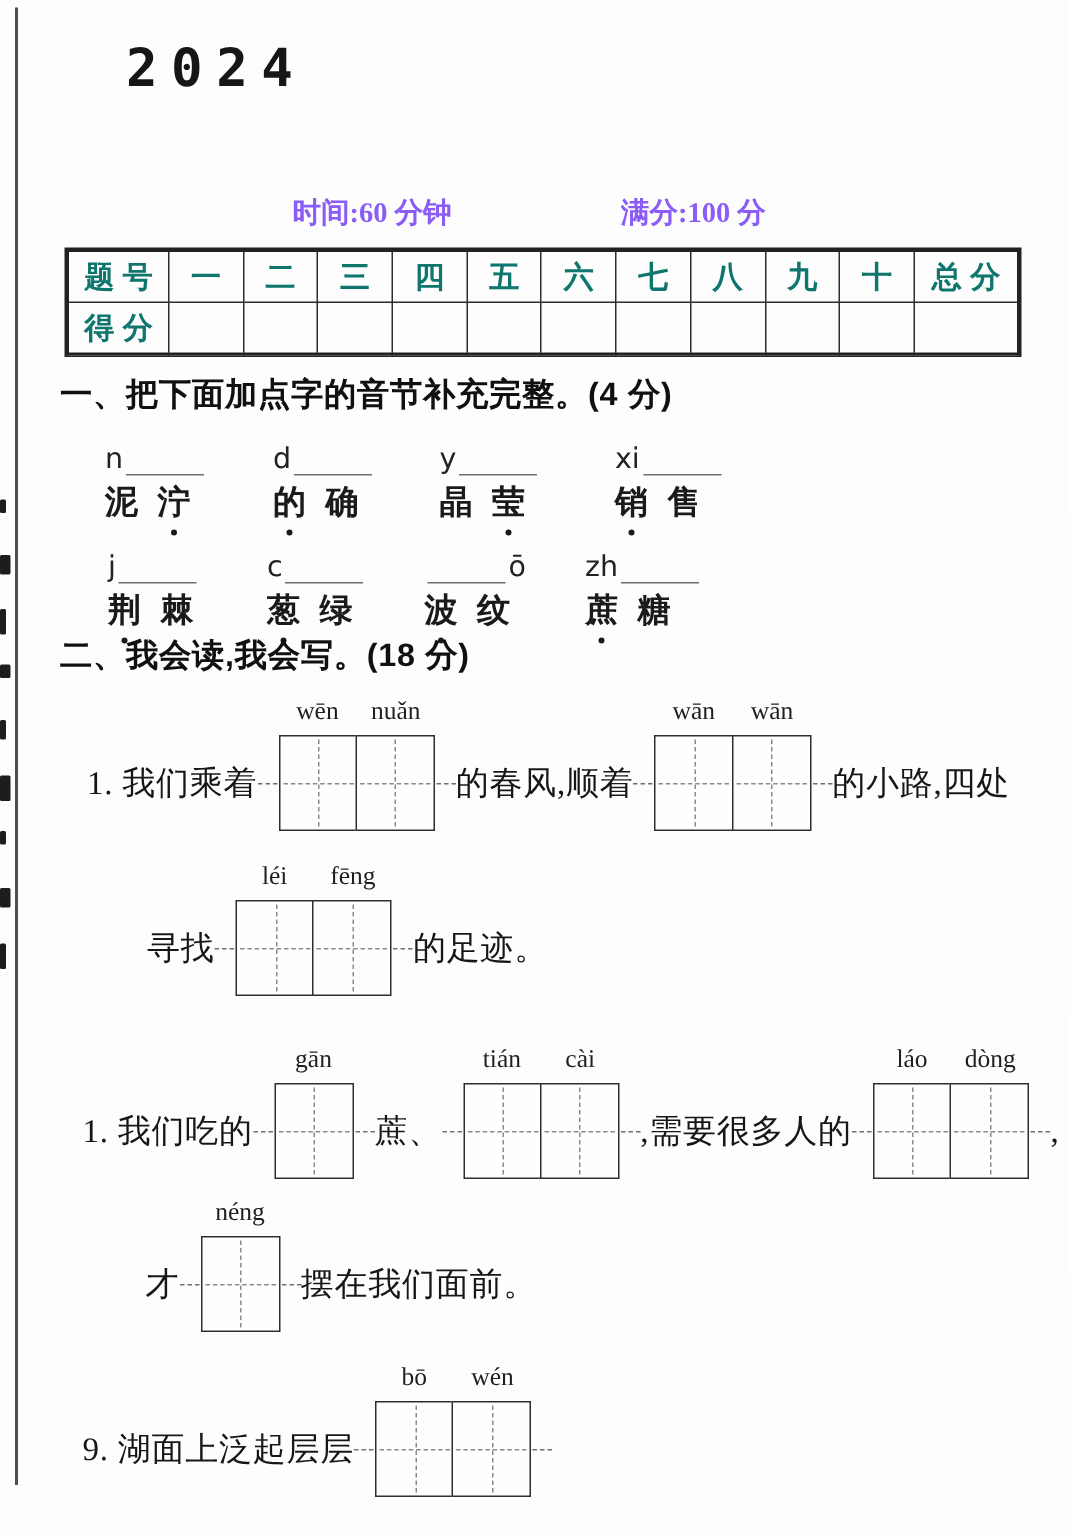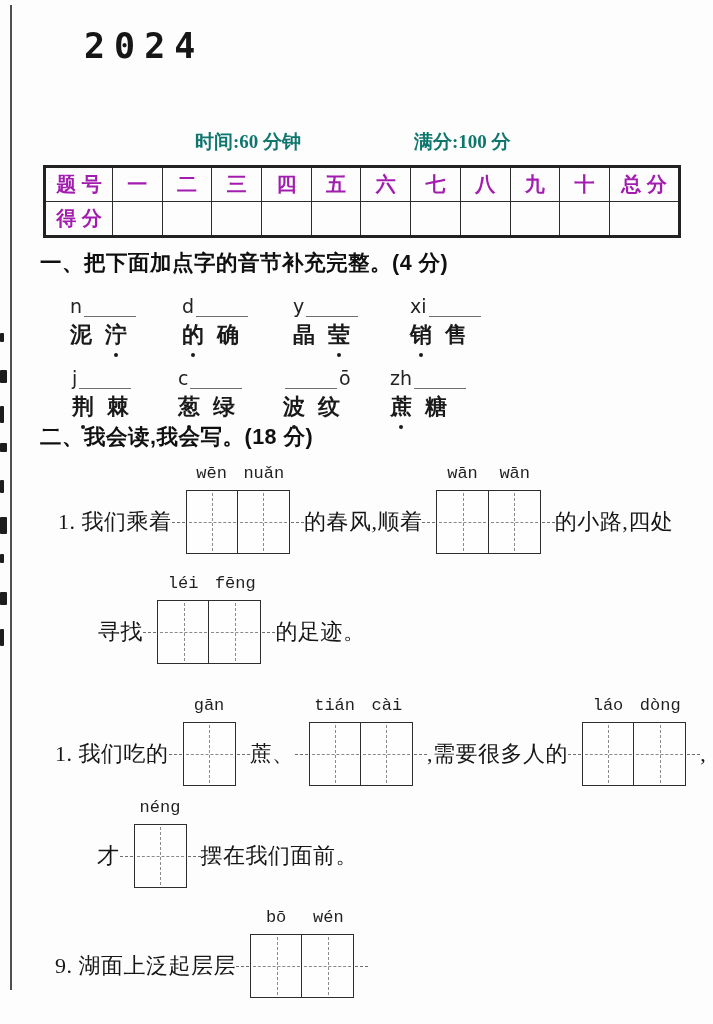--- a/index.html
+++ b/index.html
@@ -7,29 +7,29 @@
         font-family:"Liberation Serif","DejaVu Serif",serif;color:#1b1b1b;}
 
   
   .bind-line{position:absolute;left:10px;top:5px;width:2px;height:985px;background:#4f4f4f;}
   .edge-frag{position:absolute;left:0;width:7px;background:#1d1d1d;}
 
   
   .year{position:absolute;left:84px;top:26px;font-family:"DejaVu Sans Mono",monospace;
         font-size:35px;font-weight:600;letter-spacing:9px;color:#161616;}
   .meta{position:absolute;top:129px;font-size:19px;font-weight:700;
-        font-family:"Liberation Serif","DejaVu Serif",serif;color:#0f766e;}
+        font-family:"Liberation Serif","DejaVu Serif",serif;color:#8b5cf6;}
   .meta-time{left:195px;}
   .meta-score{left:414px;}
 
   
   .score-table{position:absolute;left:44px;top:166px;width:636px;border-collapse:collapse;
         table-layout:fixed;font-family:"Liberation Sans","DejaVu Sans",sans-serif;}
   .score-table td{border:1.3px solid #2c2c2c;height:33px;text-align:center;vertical-align:middle;
-        font-size:20px;font-weight:700;color:#a21caf;padding:0;}
+        font-size:20px;font-weight:700;color:#0f766e;padding:0;}
   .score-table{border:2.4px solid #222;outline:1px solid #222;}
   .score-table td.corner{width:66px;}
   .score-table td.total{width:68px;text-align:center;}
 
   
   .sec-h{position:absolute;left:40px;font-family:"Liberation Sans","DejaVu Sans",sans-serif;
         font-weight:700;font-size:21.5px;color:#101010;letter-spacing:0.5px;}
   .sec-h .pts{font-weight:700;}
 
   
@@ -50,21 +50,21 @@
   .box-group{position:relative;display:inline-flex;margin:0 14px;}
   .box-group::before,.box-group::after{content:"";position:absolute;top:50%;width:13px;
         border-top:1.4px dashed #6f6f6f;}
   .box-group::before{left:-14px;}
   .box-group::after{right:-14px;}
   .wbox{width:53px;height:64px;border:1.6px solid #2e2e2e;background:#fefefe;position:relative;box-sizing:border-box;}
   .wbox + .wbox{margin-left:-1.6px;}
   .wbox::before{content:"";position:absolute;left:50%;top:2px;bottom:2px;border-left:1.2px dashed #8a8a8a;}
   .wbox::after{content:"";position:absolute;top:50%;left:2px;right:2px;border-top:1.2px dashed #8a8a8a;}
   .py-over{position:absolute;top:-26px;left:0;right:0;display:flex;
-        font-family:Liberation Mono, monospace;font-size:17px;color:#1f1f1f;justify-content:center;}
+        font-family:Liberation Serif, serif;font-size:17px;color:#1f1f1f;justify-content:center;}
   .py-over span{flex:1;text-align:center;}
 </style>
 </head>
 <body>
 
 <div class="page">
 
   <div class="bind-line"></div>
   <div id="edge-frags">
       <div class="edge-frag" style="top: 333px; height: 9px; width: 4px; border-radius: 1px;"></div>

